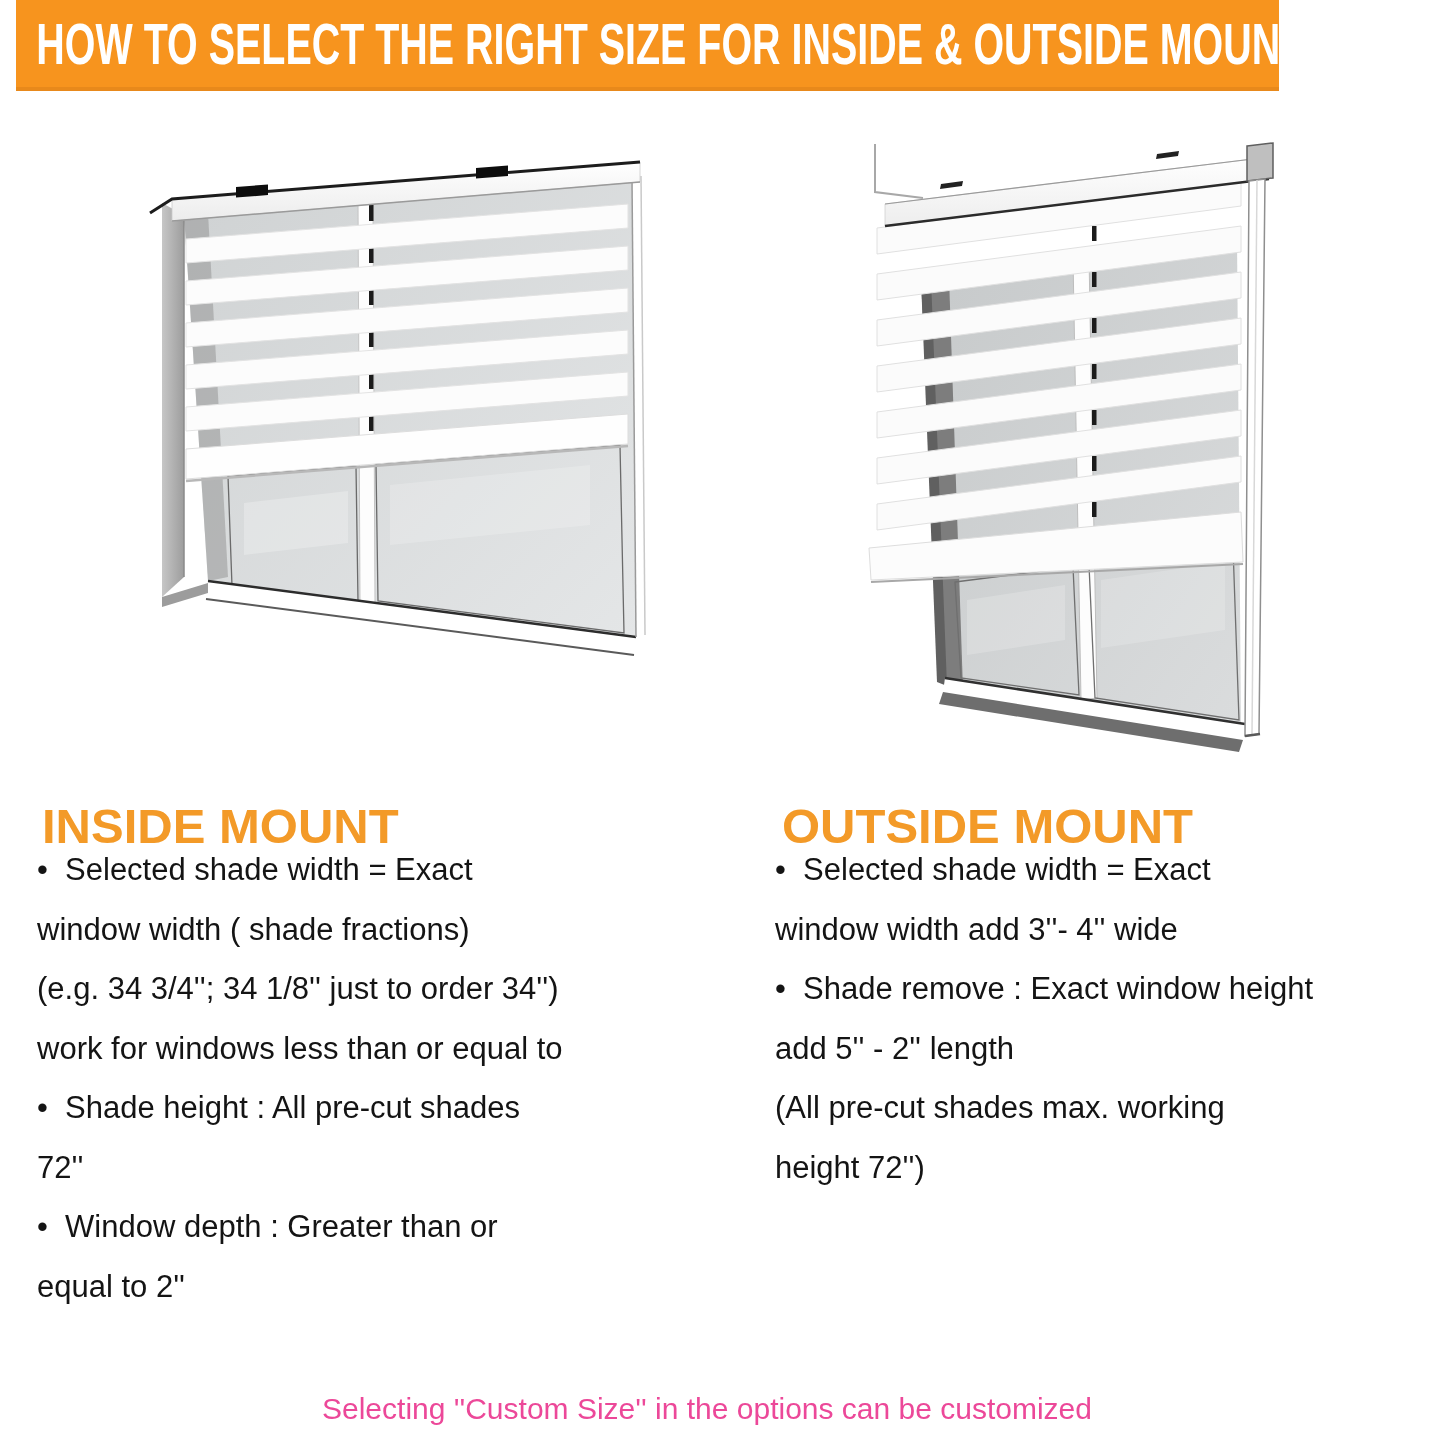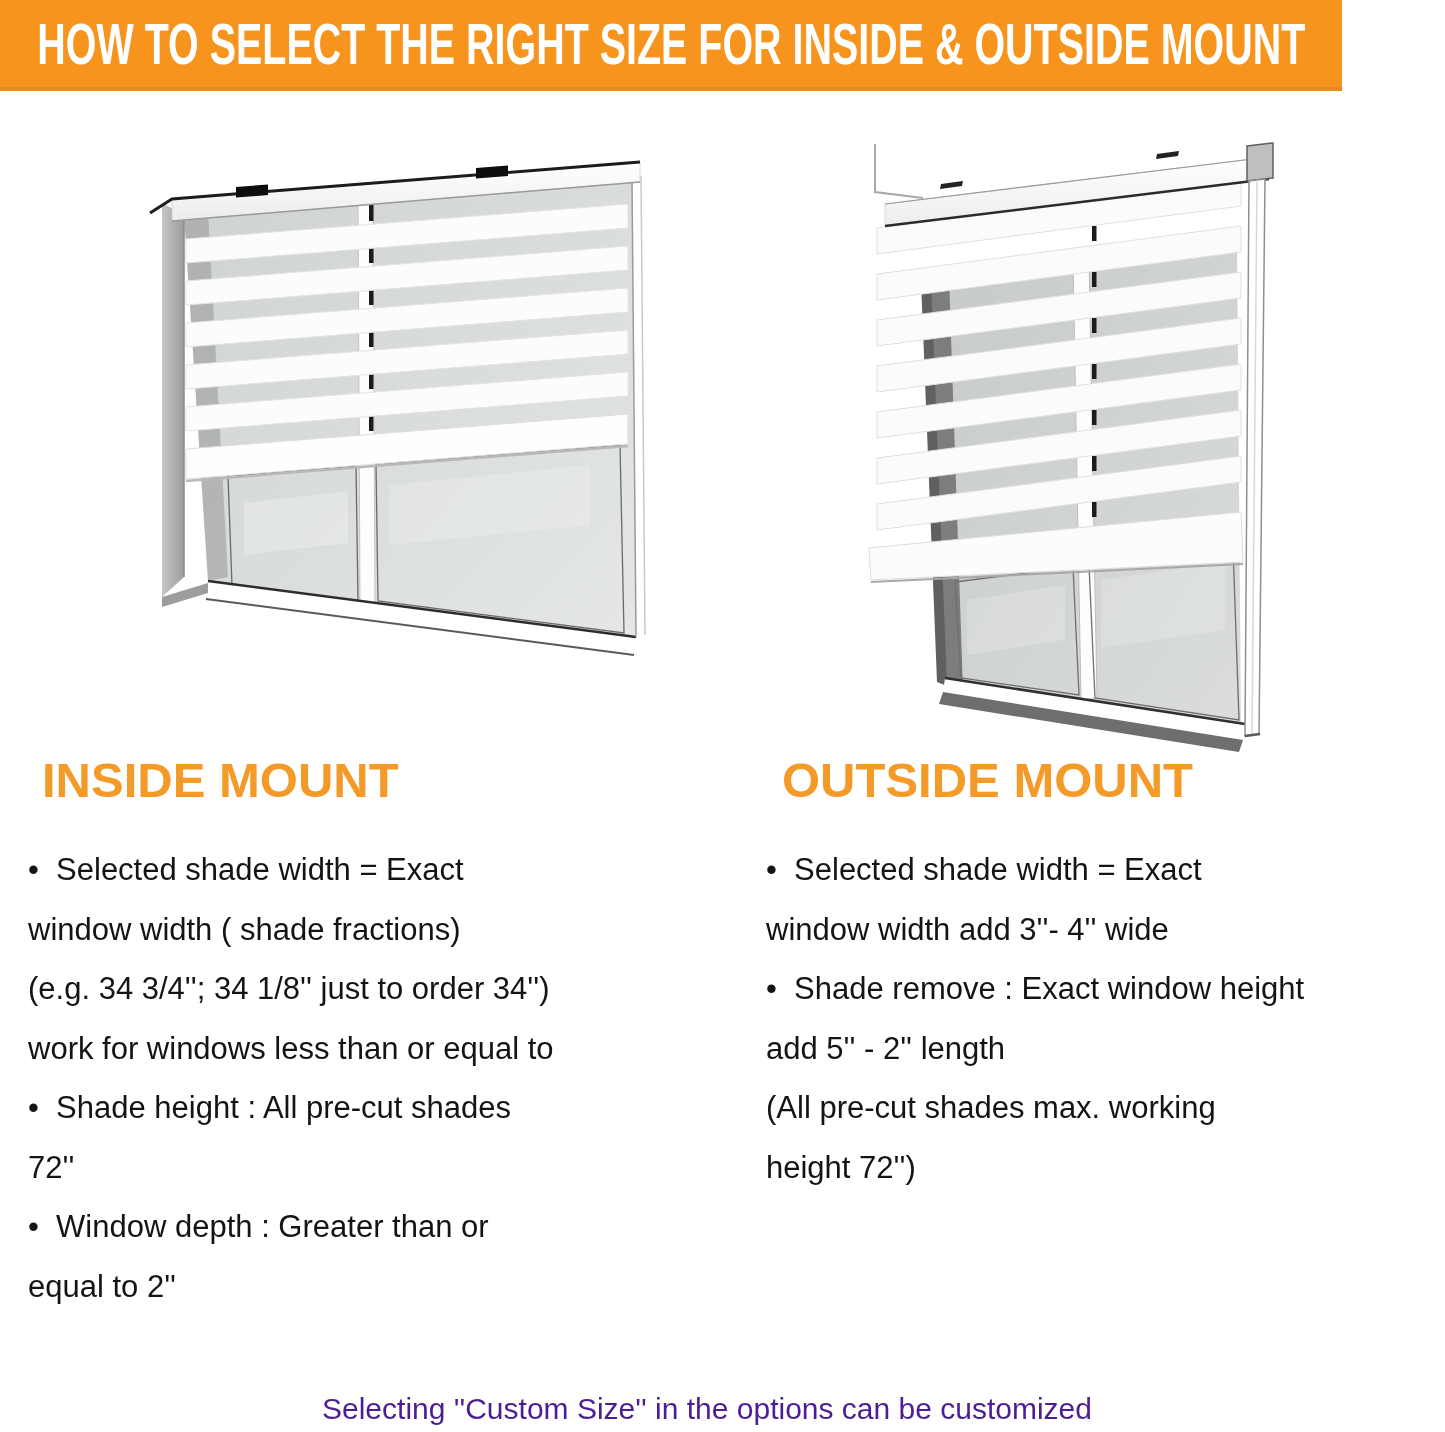--- a/index.html
+++ b/index.html
@@ -1,29 +1,29 @@
 <!DOCTYPE html>
 <html><head>
 <meta charset="utf-8">
 <style>
   html,body{margin:0;padding:0;background:#ffffff;}
   body{width:1445px;height:1432px;position:relative;overflow:hidden;
        font-family:"Liberation Sans",sans-serif;}
-  .banner{position:absolute;left:0;top:0;width:1342px;height:87px;
+  .banner{position:absolute;left:16px;top:0;width:1217px;height:87px;
           background:#F7941E;border-bottom:4px solid #E8891B;
-          display:flex;align-items:center;justify-content:center;}
+          display:flex;align-items:center;justify-content:center;padding-left:46px;}
   .banner-title{color:#ffffff;font-weight:bold;font-size:58px;white-space:pre;
                 transform:scaleX(0.68);transform-origin:center;letter-spacing:0px;}
   .illus{position:absolute;}
   .mount-heading{position:absolute;color:#F39A28;font-weight:bold;font-size:49px;
-                 white-space:pre;}
+                 white-space:pre;margin-top:46px;}
   .bullets{position:absolute;font-size:31px;color:#141414;}
-  .line{white-space:pre;height:59.5px;line-height:59.5px;}
+  .line{white-space:pre;height:59.5px;line-height:59.5px;margin-left:9px;}
   .footer-note{position:absolute;left:0;top:1392px;width:1414px;text-align:center;
-               font-size:30px;color:#4c1d95;white-space:pre;}
+               font-size:30px;color:#ec4899;white-space:pre;}
 </style>
 </head>
 <body>
 
 <div class="banner">
   <div class="banner-title">HOW TO SELECT THE RIGHT SIZE FOR INSIDE &amp; OUTSIDE MOUNT</div>
 </div>
 
 <svg class="illus" style="left:120px;top:135px" width="560" height="620" viewBox="0 0 560 620">
   <defs>

